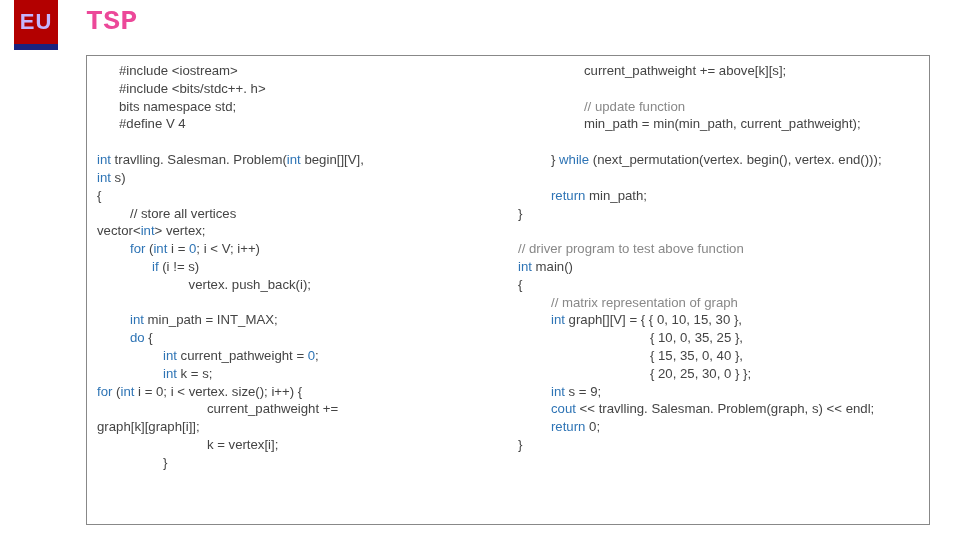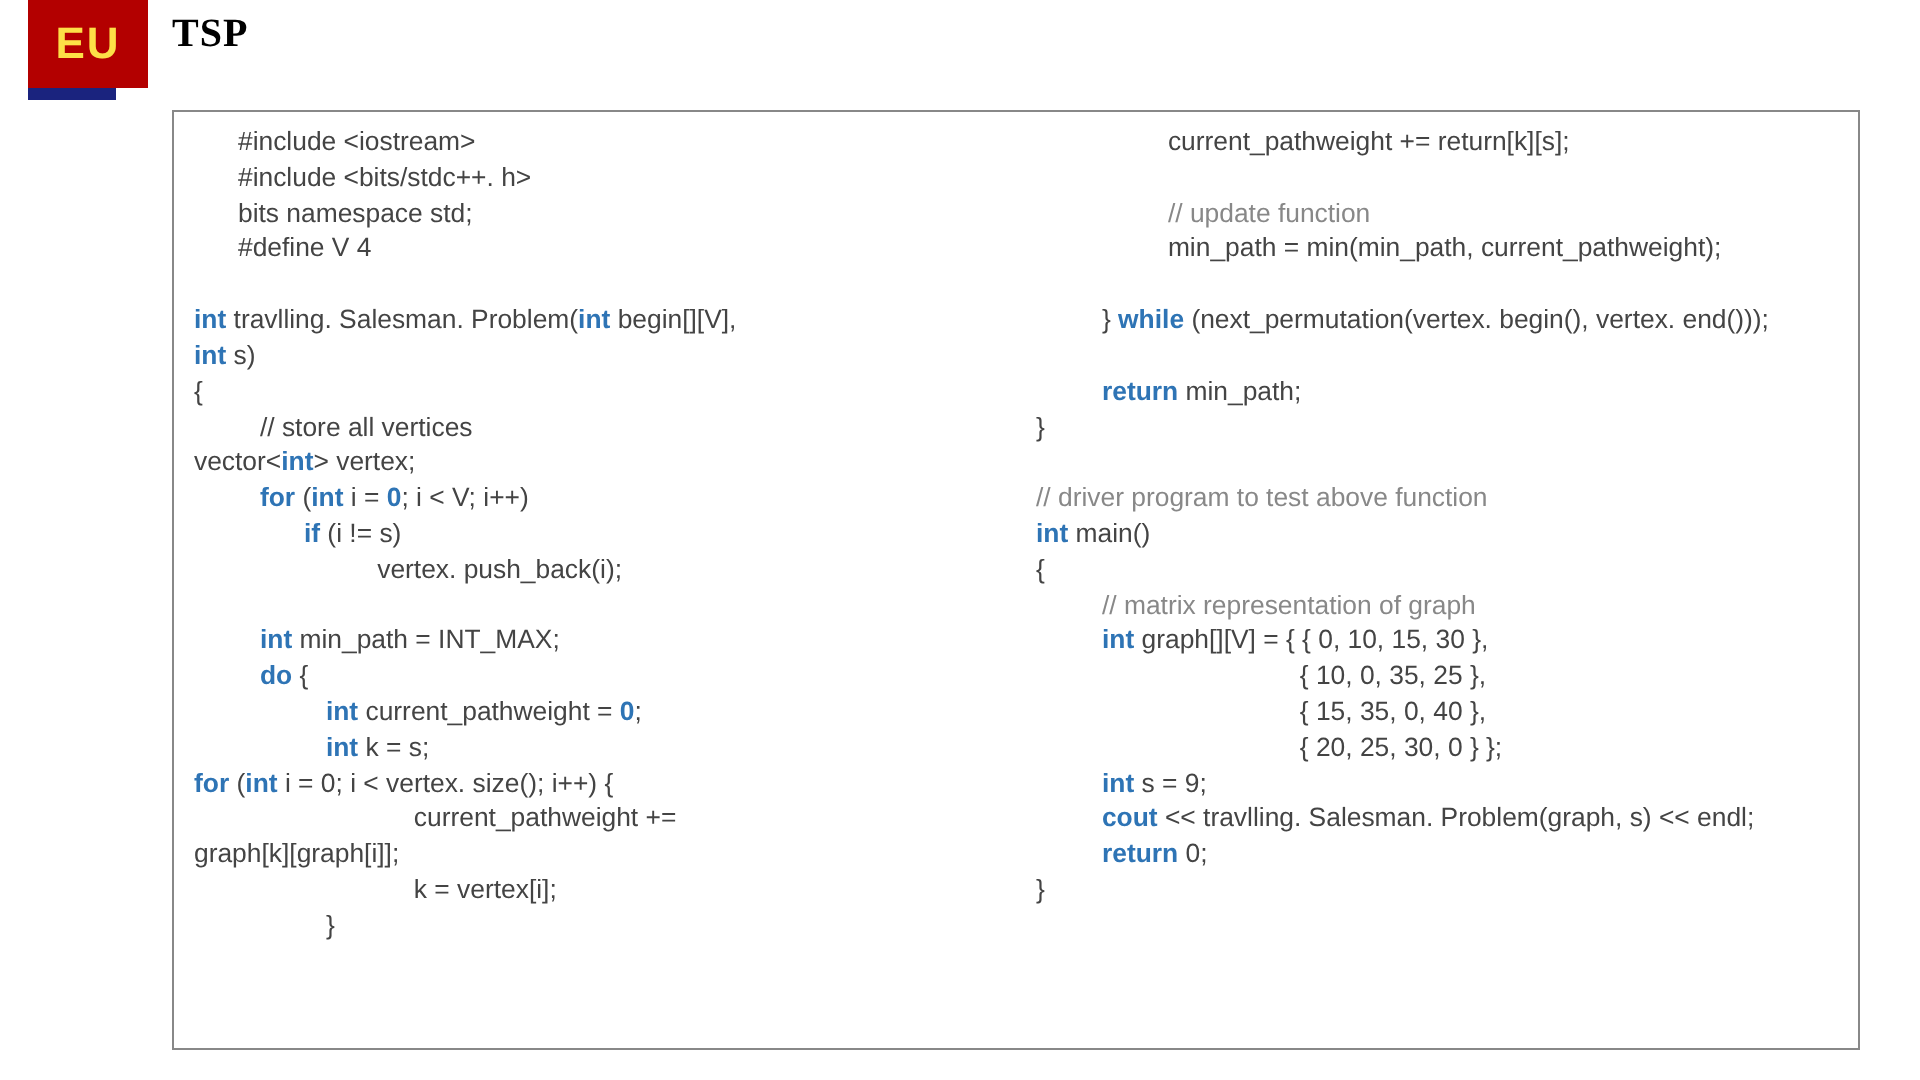--- a/index.html
+++ b/index.html
@@ -9,47 +9,47 @@
     height: 540px;
     background: #fff;
     font-family: Arial, Helvetica, sans-serif;
     overflow: hidden;
     position: relative;
   }
   .logo {
     position: absolute;
     left: 14px;
     top: 0;
-    width: 60px;
+    width: 44px;
     height: 44px;
     background: #b30000;
-    color: #fde047;
+    color: #c4b5fd;
     font-weight: bold;
     font-size: 22px;
     display: flex;
     align-items: center;
     justify-content: center;
     letter-spacing: 1px;
   }
   .logo-accent {
     position: absolute;
     left: 14px;
     top: 44px;
     width: 44px;
     height: 6px;
     background: #1a237e;
   }
   .title {
     position: absolute;
     left: 86px;
     top: 6px;
-    font-size: 20px;
+    font-size: 28px;
     font-weight: 800;
-    color: #000000;
-    font-family: Liberation Serif, serif;
+    color: #ec4899;
+    font-family: Liberation Mono, monospace;
     letter-spacing: 0.5px;
   }
   .code-wrap {
     position: absolute;
     left: 86px;
     top: 55px;
     width: 844px;
     height: 470px;
     border: 1px solid #888;
     box-sizing: border-box;
@@ -58,21 +58,21 @@
   .col {
     width: 50%;
     padding: 6px 10px 6px 10px;
     box-sizing: border-box;
     font-family: Arial, Helvetica, sans-serif;
     font-size: 13.2px;
     line-height: 1.35;
     color: #444;
     white-space: pre;
   }
-  .kw { color: #2e74b5; font-weight: bold; }
+  .kw { color: #2e74b5; font-weight: normal; }
   .cm { color: #888; }
 </style>
 </head>
 <body>
 
 <div class="logo">EU</div>
 <div class="logo-accent"></div>
 <div class="title">TSP</div>
 
 <div class="code-wrap">
@@ -92,21 +92,21 @@
 <span> </span>
 <span class="kw">         int</span><span> min_path = INT_MAX;</span>
 <span class="kw">         do</span><span> {</span>
 <span class="kw">                  int</span><span> current_pathweight = </span><span class="kw">0</span><span>;</span>
 <span class="kw">                  int</span><span> k = s;</span>
 <span class="kw">for</span><span> (</span><span class="kw">int</span><span> i = 0; i &lt; vertex. size(); i++) {</span>
 <span>                              current_pathweight +=</span>
 <span>graph[k][graph[i]];</span>
 <span>                              k = vertex[i];</span>
 <span>                  }</span></div>
-  <div class="col"><span>                  current_pathweight += return[k][s];</span>
+  <div class="col"><span>                  current_pathweight += above[k][s];</span>
 <span> </span>
 <span class="cm">                  // update function</span>
 <span>                  min_path = min(min_path, current_pathweight);</span>
 <span> </span>
 <span>         } </span><span class="kw">while</span><span> (next_permutation(vertex. begin(), vertex. end()));</span>
 <span> </span>
 <span class="kw">         return</span><span> min_path;</span>
 <span>}</span>
 <span> </span>
 <span class="cm">// driver program to test above function</span>

